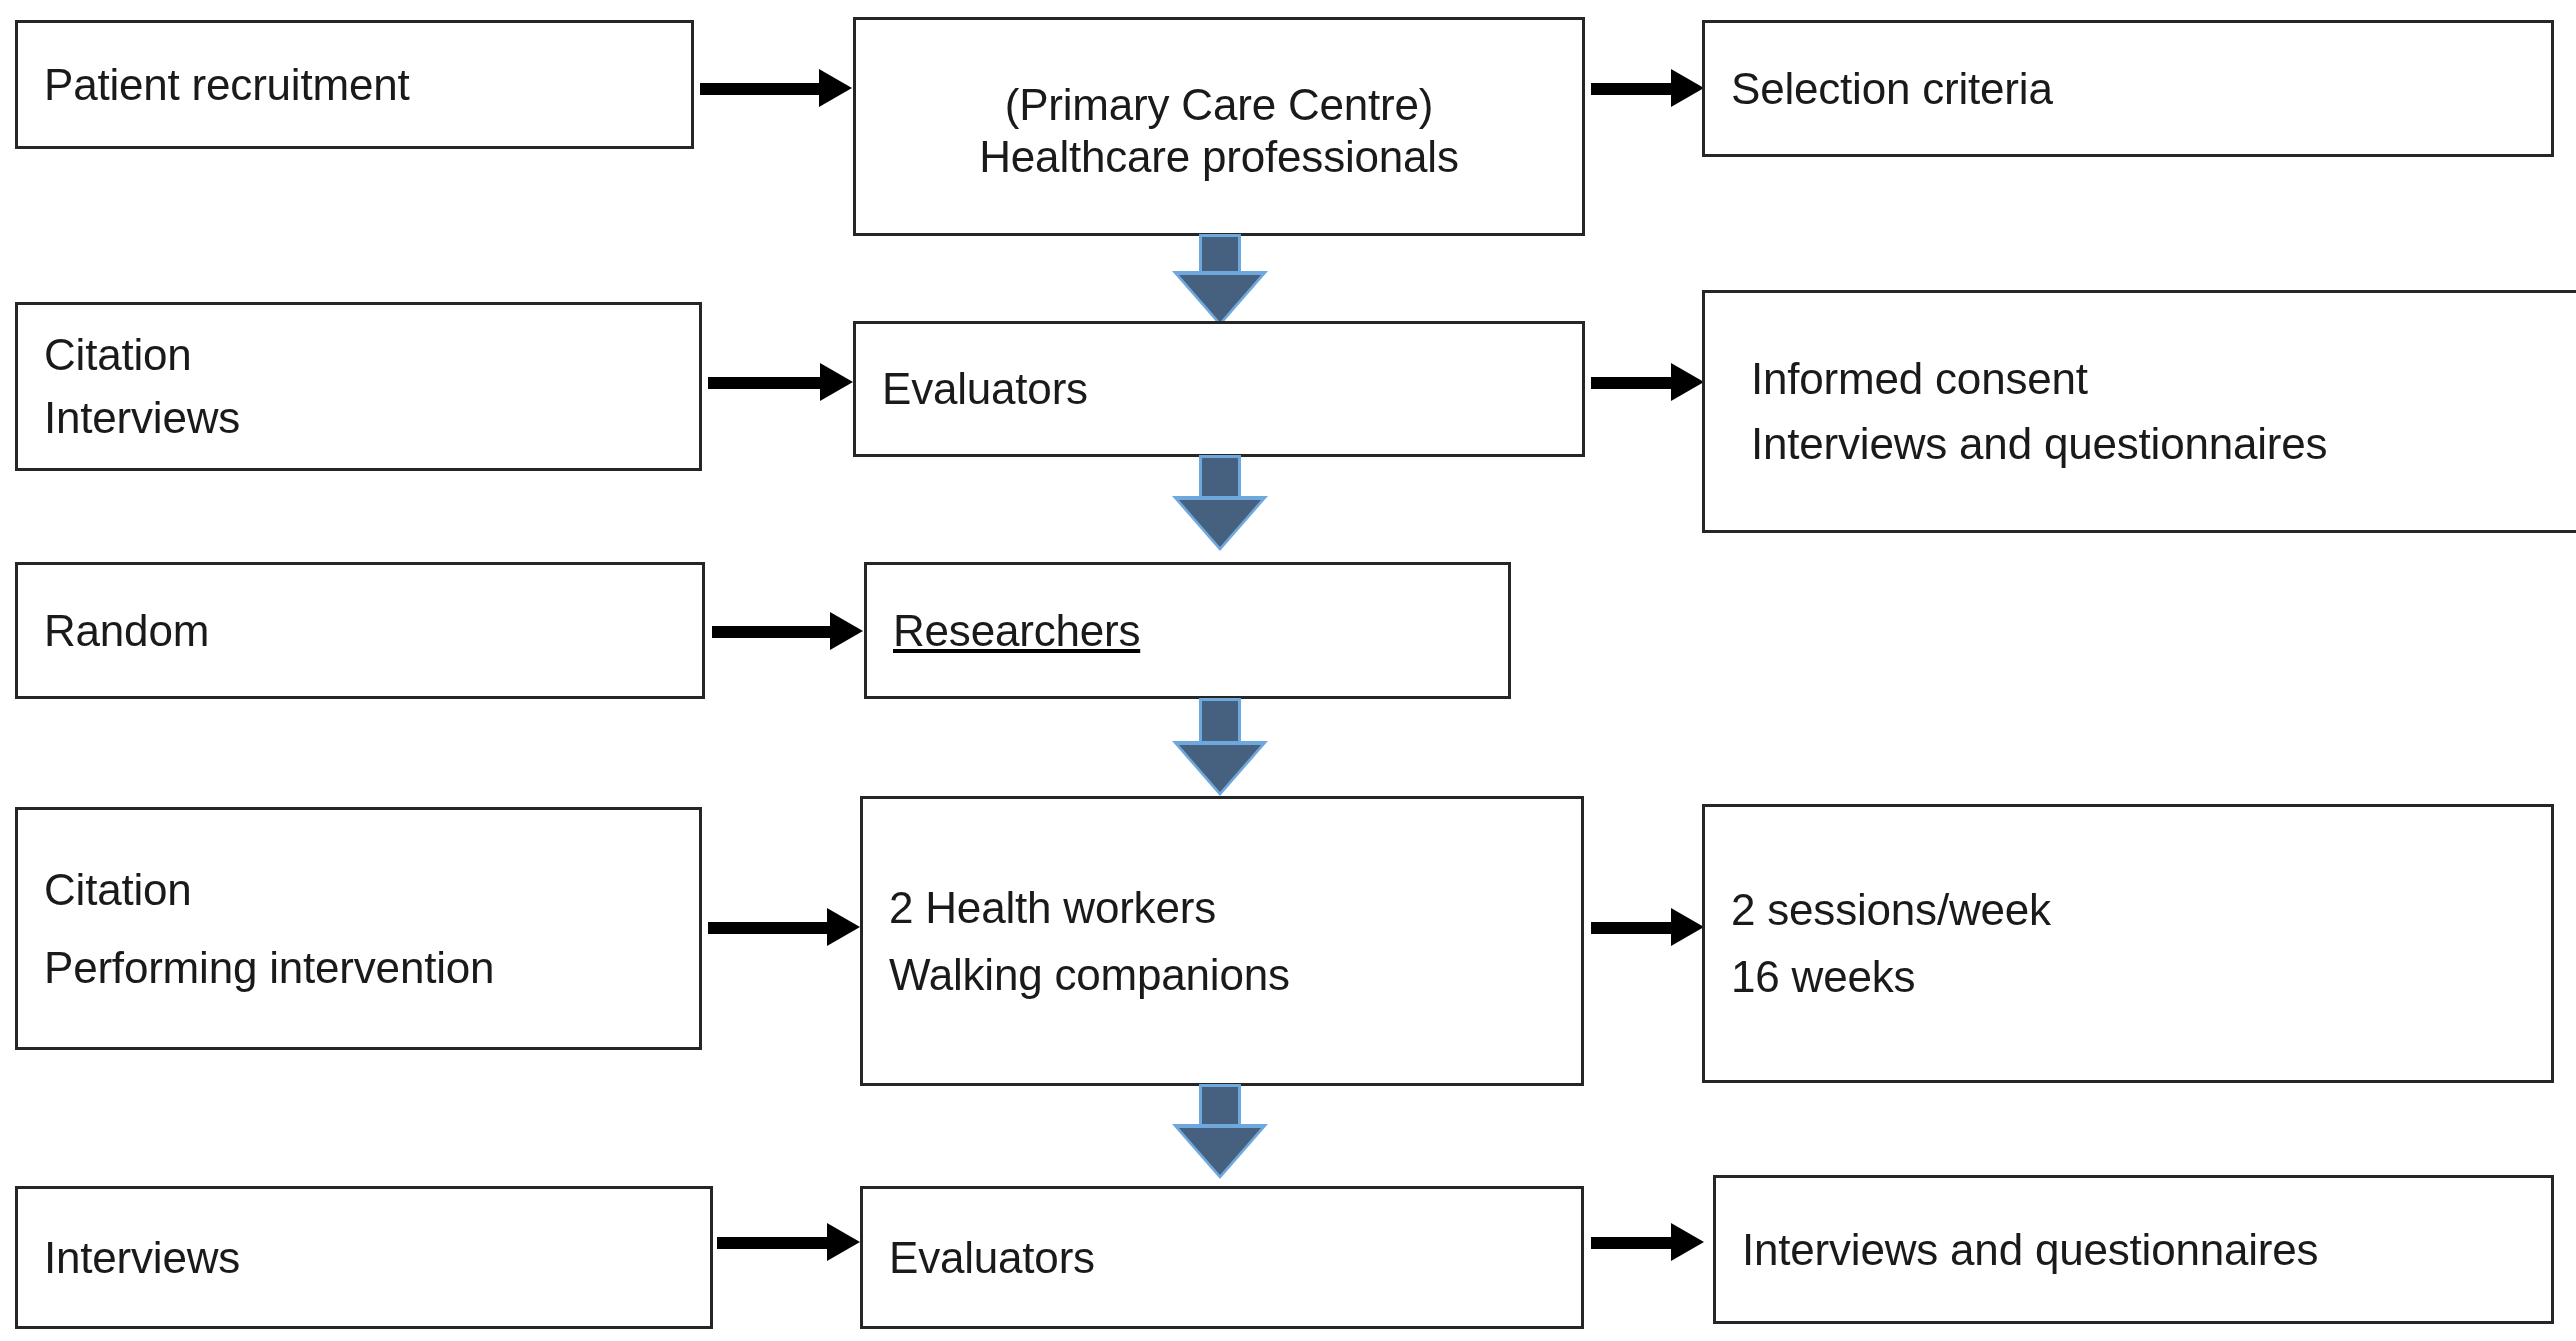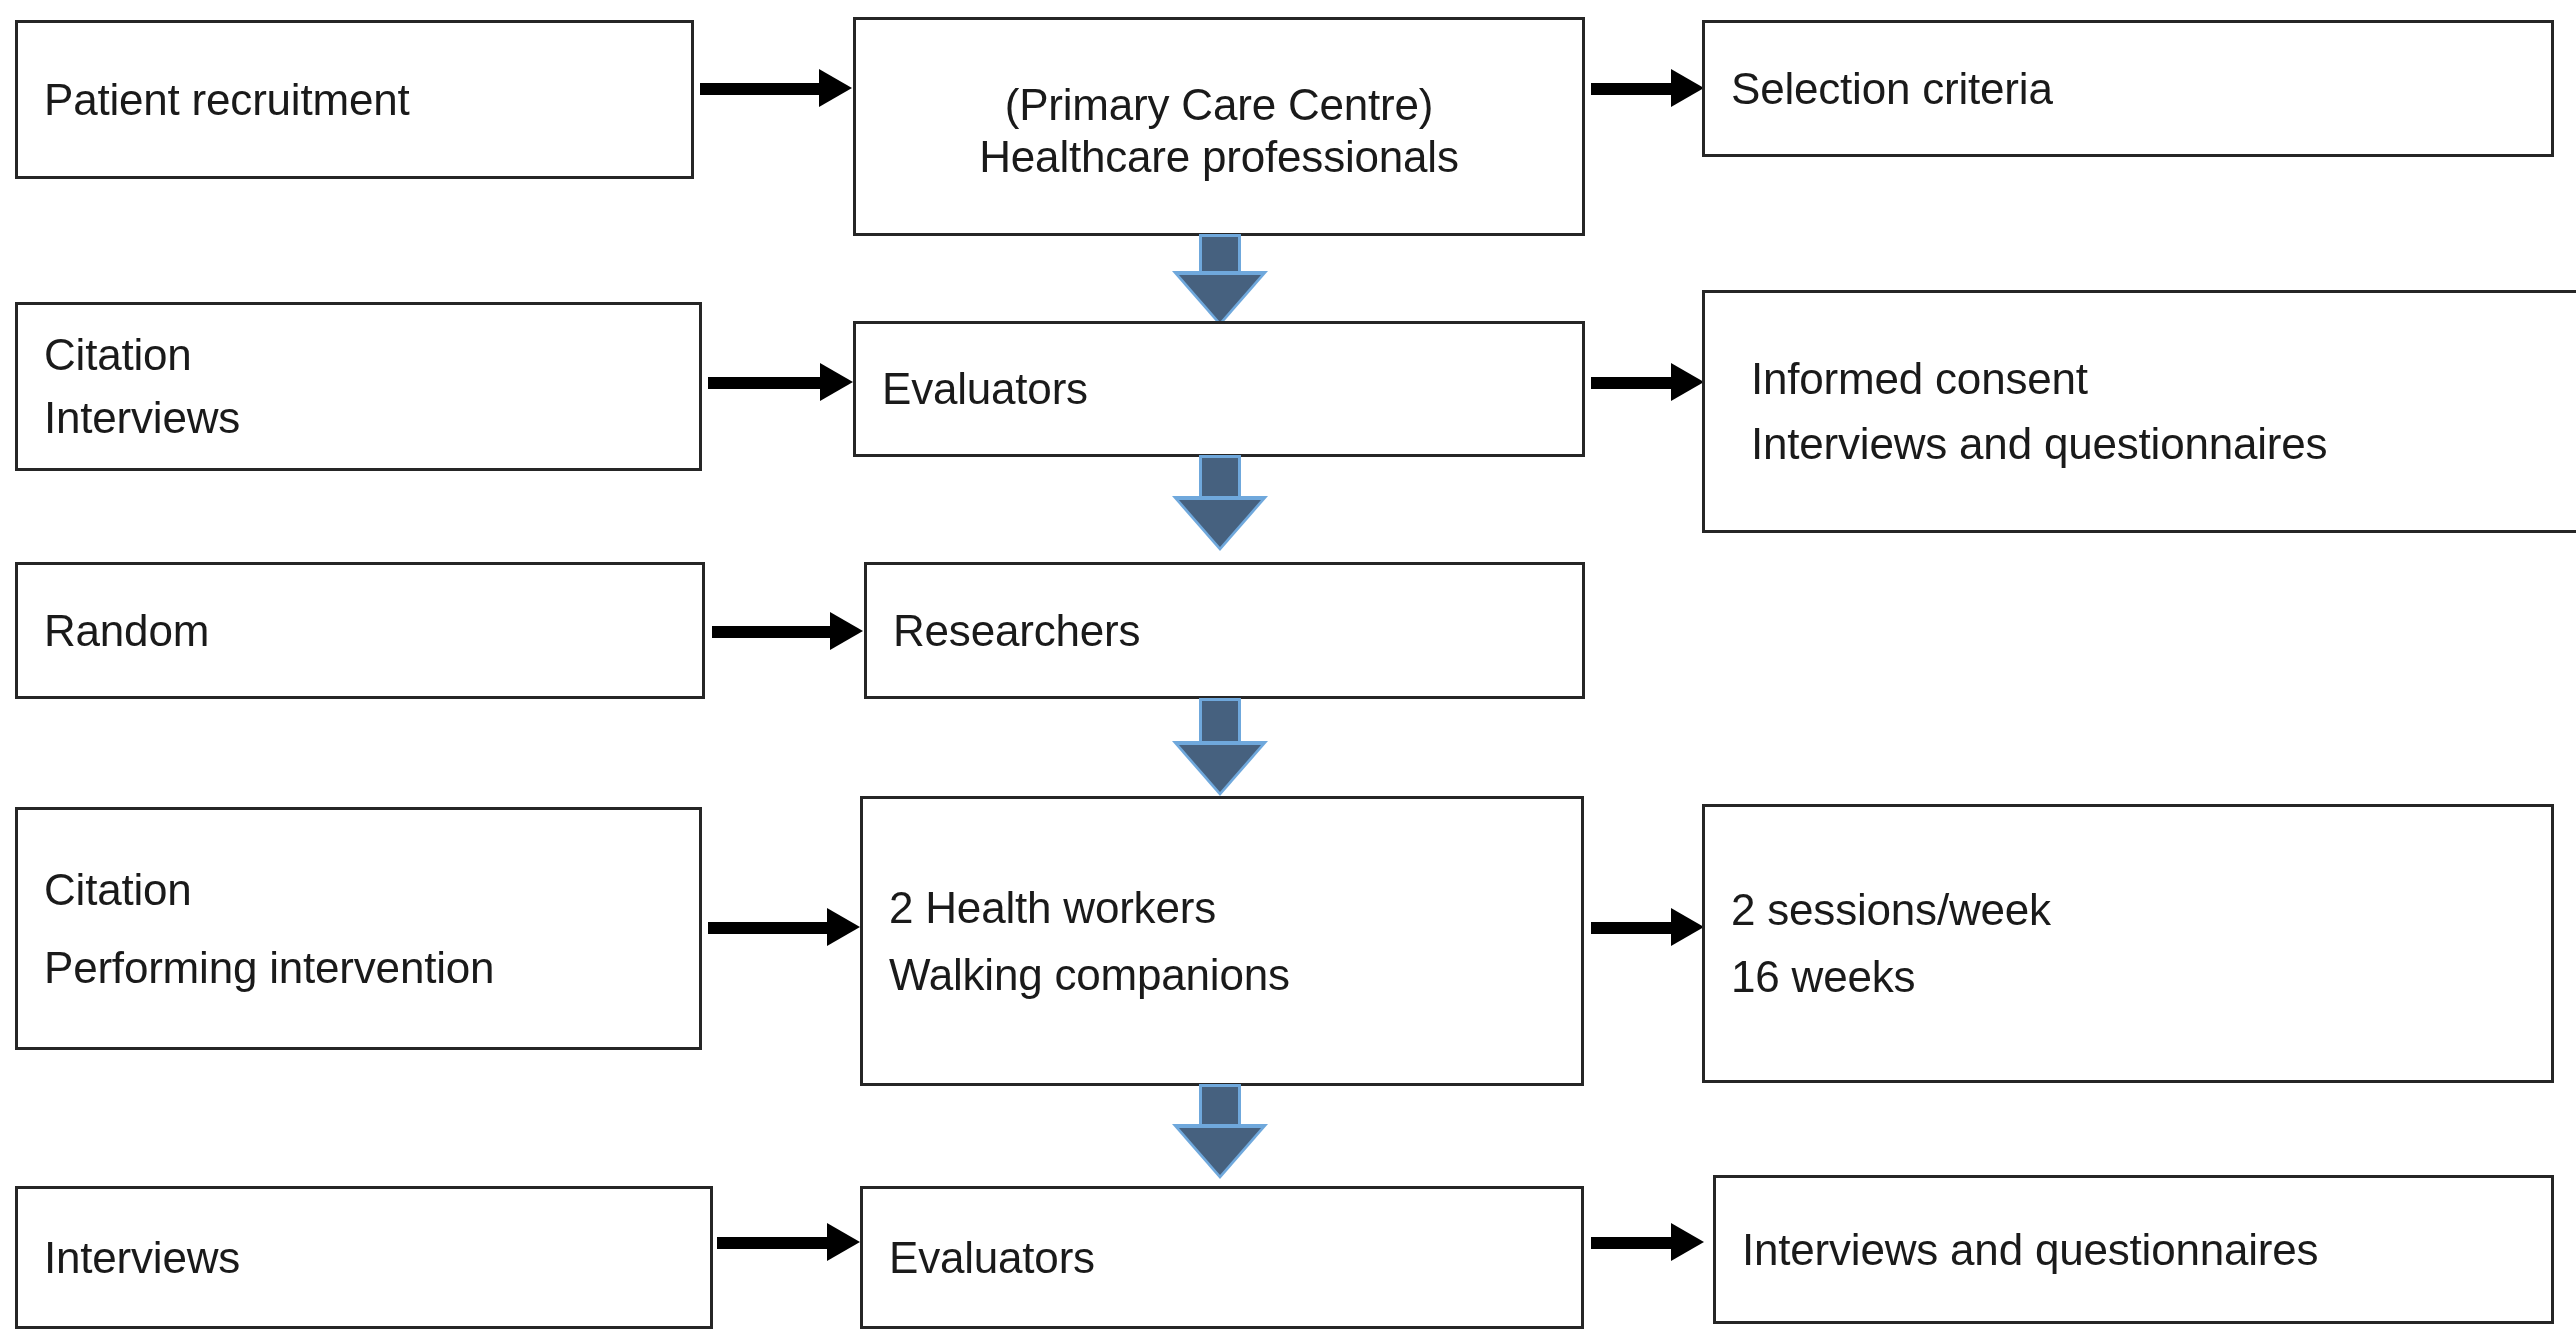--- a/index.html
+++ b/index.html
@@ -96,21 +96,21 @@
     border-left: 41px solid transparent;
     border-right: 41px solid transparent;
     border-top: 47px solid #46617f;
   }
 </style>
 </head>
 <body>
 
 <div id="canvas">
 
-  <div class="node" style="left:15px; top:20.4px; width:679px; height:159px;">
+  <div class="node" style="left:15px; top:20.4px; width:679px; height:129px;">
     <div class="line">Patient recruitment</div>
   </div>
 
   <div class="harrow" style="left:700px; top:89px; width:152px;">
     <div class="shaft" style="width:121px;"></div>
     <div class="head" style="left:119px;"></div>
   </div>
 
   <div class="node center-text" style="left:853px; top:16.6px; width:732px; height:219px;">
     <div class="line" style="margin-top:10.6px;">(Primary Care Centre)</div>
@@ -164,21 +164,21 @@
 
   <div class="node" style="left:15px; top:562px; width:690px; height:137px;">
     <div class="line">Random</div>
   </div>
 
   <div class="harrow" style="left:712px; top:632px; width:152px;">
     <div class="shaft" style="width:120px;"></div>
     <div class="head" style="left:118px;"></div>
   </div>
 
-  <div class="node" style="left:864px; top:562px; width:721px; height:137px;">
+  <div class="node" style="left:864px; top:562px; width:647px; height:137px;text-decoration:underline;">
     <div class="line">Researchers</div>
   </div>
 
   <div class="varrow" style="left:1152px; top:698px; width:136px; height:104px;">
     <div class="stem" style="width:42px; height:50px;"></div>
     <div class="tip tip-outer" style="top:43px;"></div>
     <div class="tip tip-inner" style="top:47px;"></div>
   </div>
 
   <div class="node gap" style="left:15px; top:807px; width:687px; height:243px;">

